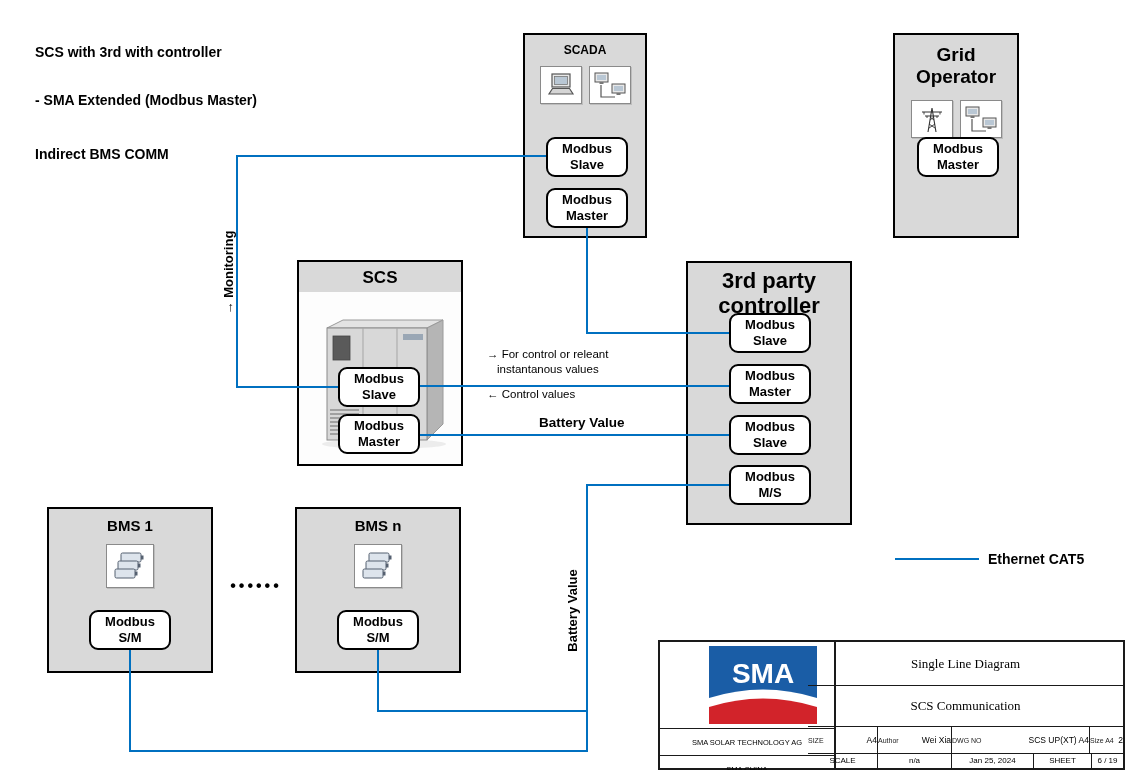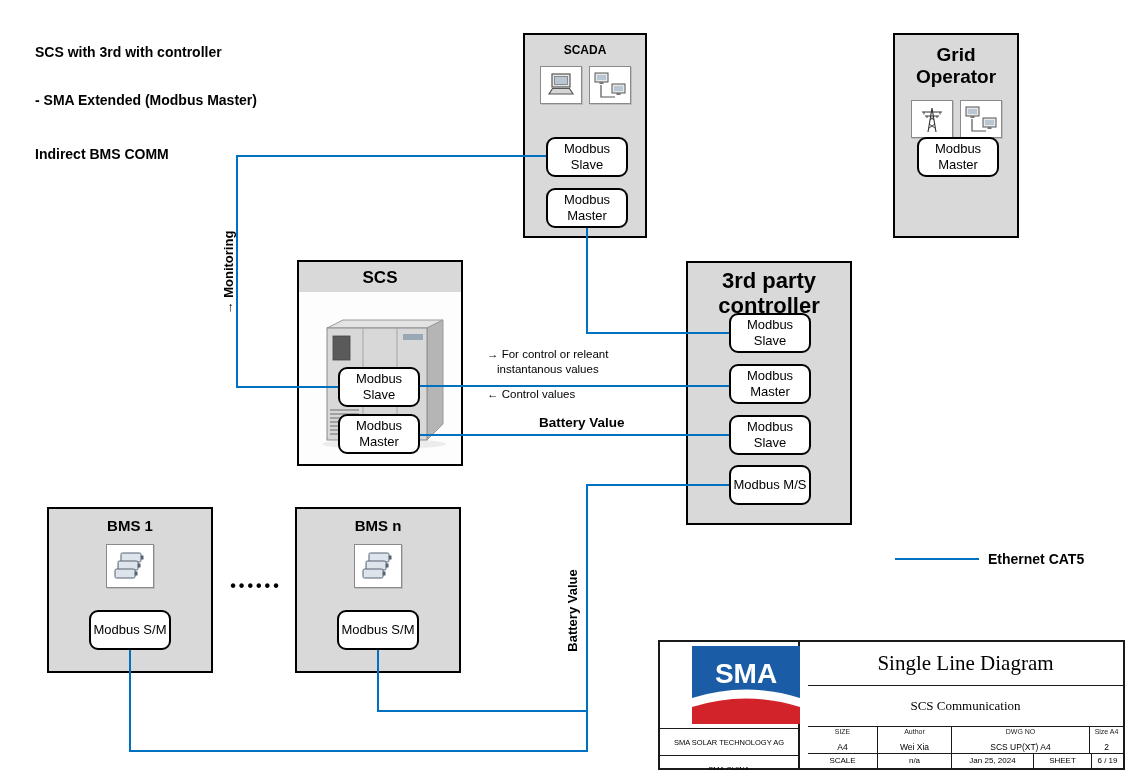--- a/index.html
+++ b/index.html
@@ -6,41 +6,41 @@
   .canvas{position:relative;width:1125px;height:770px;background:#fff;overflow:hidden;
           font-family:"Liberation Sans",sans-serif;color:#000;}
   .note{position:absolute;left:35px;font-size:14px;font-weight:bold;white-space:nowrap;}
   .block{position:absolute;background:var(--box_fill,#d9d9d9);border:2px solid #000;box-sizing:border-box;}
   .block-title{text-align:center;font-weight:bold;}
   .icon-row{display:flex;justify-content:center;gap:7px;}
   .icon-box{width:40px;height:36px;background:#fff;border:1px solid #8a8a8a;box-shadow:1px 1px 0 #bdbdbd;
             display:flex;align-items:center;justify-content:center;}
   .port{position:absolute;width:82px;height:40px;background:#fff;border:2px solid #000;border-radius:9px;
         display:flex;align-items:center;justify-content:center;text-align:center;
-        font-size:13px;font-weight:normal;line-height:1.2;z-index:6;box-sizing:border-box;padding:1px 2px;}
+        font-size:13px;font-weight:bold;line-height:1.2;z-index:6;box-sizing:border-box;padding:1px 2px;}
   .hline,.vline{position:absolute;background:var(--line,#0070C0);z-index:5;}
   .hline{height:2px;}
   .vline{width:2px;}
   .v-label{position:absolute;transform:rotate(-90deg);white-space:nowrap;text-align:center;}
   .small-label{position:absolute;font-size:11.5px;white-space:nowrap;}
   .scs-photo{position:absolute;left:0;top:30px;right:0;bottom:0;background:#fdfdfd;overflow:hidden;}
   
   .tb{position:absolute;left:658px;top:640px;width:467px;height:130px;border:2px solid #1a1a1a;
       background:#fff;box-sizing:border-box;}
-  .tb-logo-cell{position:absolute;left:0;top:0;width:140px;height:100%;border-right:2px solid #1a1a1a;box-sizing:border-box;padding-left:32px;}
+  .tb-logo-cell{position:absolute;left:0;top:0;width:176px;height:100%;border-right:2px solid #1a1a1a;box-sizing:border-box;padding-left:32px;}
   .tb-logo-cell svg{display:block;margin:4px auto 0;}
   .tb-company{position:absolute;left:0;right:0;height:27px;border-top:1.5px solid #1a1a1a;
               display:flex;align-items:center;justify-content:center;font-size:7.5px;white-space:nowrap;}
   .tb-title{position:absolute;left:148px;top:0;right:0;height:43px;border-bottom:1.5px solid #1a1a1a;
-            display:flex;align-items:center;justify-content:center;font-family:"Liberation Serif",serif;font-size:21px;}
+            display:flex;align-items:center;justify-content:center;font-family:"Liberation Serif",serif;font-size:13px;}
   .tb-subtitle{position:absolute;left:148px;top:43px;right:0;height:41px;border-bottom:1.5px solid #1a1a1a;
             display:flex;align-items:center;justify-content:center;font-family:"Liberation Serif",serif;font-size:13px;}
   .tb-row3{position:absolute;left:148px;top:84px;right:0;height:28px;display:flex;
            border-bottom:1.5px solid #1a1a1a;box-sizing:border-box;}
-  .tb-col{border-right:1.5px solid #1a1a1a;box-sizing:border-box;display:flex;flex-direction:column;
+  .tb-col{border-right:1.5px solid #1a1a1a;box-sizing:border-box;display:flex;flex-direction:row;
           align-items:center;justify-content:space-between;padding:2px 0 1px;}
   .tb-col:last-child{border-right:none;}
   .tb-lab{font-size:7px;color:#222;white-space:nowrap;}
   .tb-val{font-size:8.5px;white-space:nowrap;}
   .tb-row4{position:absolute;left:148px;top:112px;right:0;bottom:0;display:flex;}
   .tb-row4>div{border-right:1.5px solid #1a1a1a;box-sizing:border-box;display:flex;align-items:flex-start;
                justify-content:center;font-size:8px;padding-top:2px;white-space:nowrap;}
   .tb-row4>div:last-child{border-right:none;}
 </style>
 </head>

